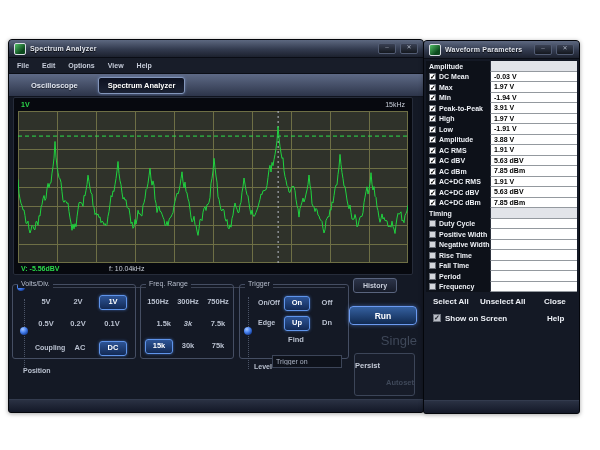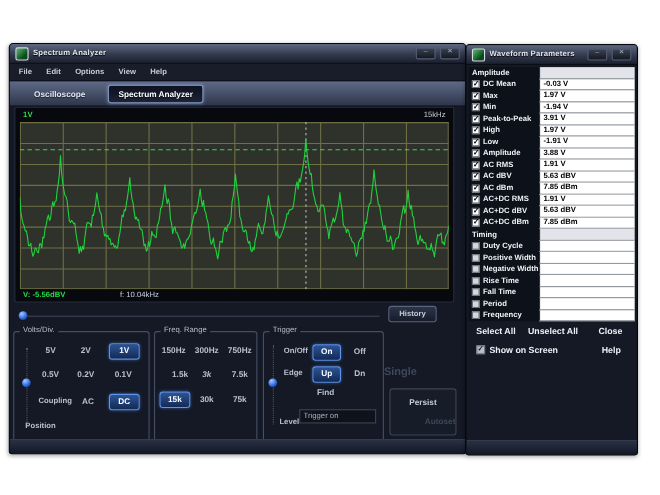--- a/index.html
+++ b/index.html
@@ -34,36 +34,36 @@
   #roF{position:absolute;left:95px;bottom:2px;color:#c9cfda;font-size:7px}
 
   
   .hslider-track{position:absolute;left:16px;top:247px;width:320px;height:1px;background:#3c4354}
   .ball{position:absolute;width:8px;height:8px;border-radius:50%;background:radial-gradient(circle at 35% 28%,#a8c8ff,#4a84f2 40%,#16409c 78%,#0a2a6e)}
   #posBall{left:8px;top:243px}
   .btn{background:linear-gradient(#2c3449,#171c2a);border:1px solid #59647e;border-radius:3px;color:#c6ccd9;font-size:7px;font-weight:bold;text-align:center}
   #historyBtn{position:absolute;left:344px;top:238px;width:44px;height:15px;line-height:14px;box-sizing:border-box}
 
   
-  .gbox{position:absolute;top:261px;height:110px;border:1px solid #454e63;border-radius:3px;box-sizing:border-box}
+  .gbox{position:absolute;top:244px;height:75px;border:1px solid #454e63;border-radius:3px;box-sizing:border-box}
   .gbox .legend{position:absolute;top:-5px;left:5px;background:#141925;padding:0 3px;font-size:7px;color:#b6bdcc;line-height:8px}
   #voltsBox{left:3px;width:124px}
   #freqBox{left:131px;width:94px}
   #trigBox{left:230px;width:110px}
   .opt{position:absolute;height:13px;line-height:13px;text-align:center;color:#b9c0cf;font-size:7.5px;font-weight:bold}
   .opt.sel{background:linear-gradient(#2d5496,#132a55);border:1px solid #5f94ea;border-radius:3px;color:#fff;box-shadow:0 0 3px rgba(80,140,240,.6);line-height:12px}
   .flabel{position:absolute;color:#b9c0cf;font-size:7px;font-weight:bold;white-space:nowrap}
   .vtrack{position:absolute;width:0;border-left:1px dotted #4c5568}
   .tinput{position:absolute;background:#0e121b;border:1px solid #3c4558;color:#a9b1c2;font-size:7px;padding:0 3px;height:13px;box-sizing:border-box;font-family:"Liberation Sans",sans-serif}
 
   
   #runBtn{position:absolute;left:340px;top:266px;width:68px;height:19px;line-height:18px;background:linear-gradient(#35609f,#102a52);border:1px solid #6b9af0;border-radius:4px;color:#fff;font-size:8.5px;font-weight:bold;text-align:center;box-shadow:0 0 4px rgba(90,150,250,.55);box-sizing:border-box}
-  #singleLbl{position:absolute;left:340px;top:293px;width:68px;text-align:left;color:#3f4859;font-size:10px;font-weight:bold}
+  #singleLbl{position:absolute;left:340px;top:293px;width:68px;text-align:right;color:#3f4859;font-size:13px;font-weight:normal}
   #persistBox{position:absolute;left:345px;top:313px;width:61px;height:43px;border:1px solid #3c4558;border-radius:3px;background:#171c29;box-sizing:border-box}
-  #persistLbl{position:absolute;left:0;top:7px;width:100%;text-align:center;color:#c6ccd9;font-size:7.5px;font-weight:bold}
+  #persistLbl{position:absolute;left:0;top:7px;width:100%;text-align:left;color:#c6ccd9;font-size:7.5px;font-weight:bold}
   #autosetLbl{position:absolute;left:0;top:24px;width:100%;text-align:right;color:#3f4859;font-size:7.5px;font-weight:bold}
   .bstrip{position:absolute;left:0;right:0;bottom:0;height:12px;background:linear-gradient(#2a3143,#131827);border-top:1px solid #333b4e;border-radius:0 0 3px 3px}
 
   
   #paramWin{left:423px;top:40px;width:155px;height:372px}
   .plist{position:absolute;left:2px;top:20px;width:151px;background:#0d1119}
   .prow{display:flex;height:10.5px;align-items:stretch}
   .lcell{flex:0 0 64px;display:flex;align-items:center;gap:3px;padding-left:3px;color:#eef1f6;font-size:7px;font-weight:bold;white-space:nowrap;overflow:hidden;box-sizing:border-box}
   .vcell{flex:1;background:#fff;border-bottom:1px solid #94999f;border-left:1px solid #2c313c;color:#000;font-size:7px;font-weight:bold;display:flex;align-items:center;padding-left:3px;white-space:nowrap}
   .vcell.hdr{background:#e2e4e9}
@@ -177,20 +177,21 @@
       <div class="opt sel" style="left:44px;top:11px;width:24px">On</div>
       <div class="opt" style="left:76px;top:11px;width:22px">Off</div>
       <span class="flabel" style="left:18px;top:34px">Edge</span>
       <div class="opt sel" style="left:44px;top:31px;width:24px">Up</div>
       <div class="opt" style="left:76px;top:31px;width:22px">Dn</div>
       <div class="opt" style="left:40px;top:48px;width:32px">Find</div>
       <span class="flabel" style="left:14px;top:78px">Level</span>
       <input class="tinput" style="left: 32px; top: 70px; width: 70px;" readonly="" value="Trigger on">
     </div>
 
+    <div id="runBtn">Run</div>
     <div id="singleLbl">Single</div>
     <div id="persistBox">
       <div id="persistLbl">Persist</div>
       <div id="autosetLbl">Autoset</div>
     </div>
     <div class="bstrip"></div>
   </div>
 
   <div class="win" id="paramWin">
     <div class="tbar">

